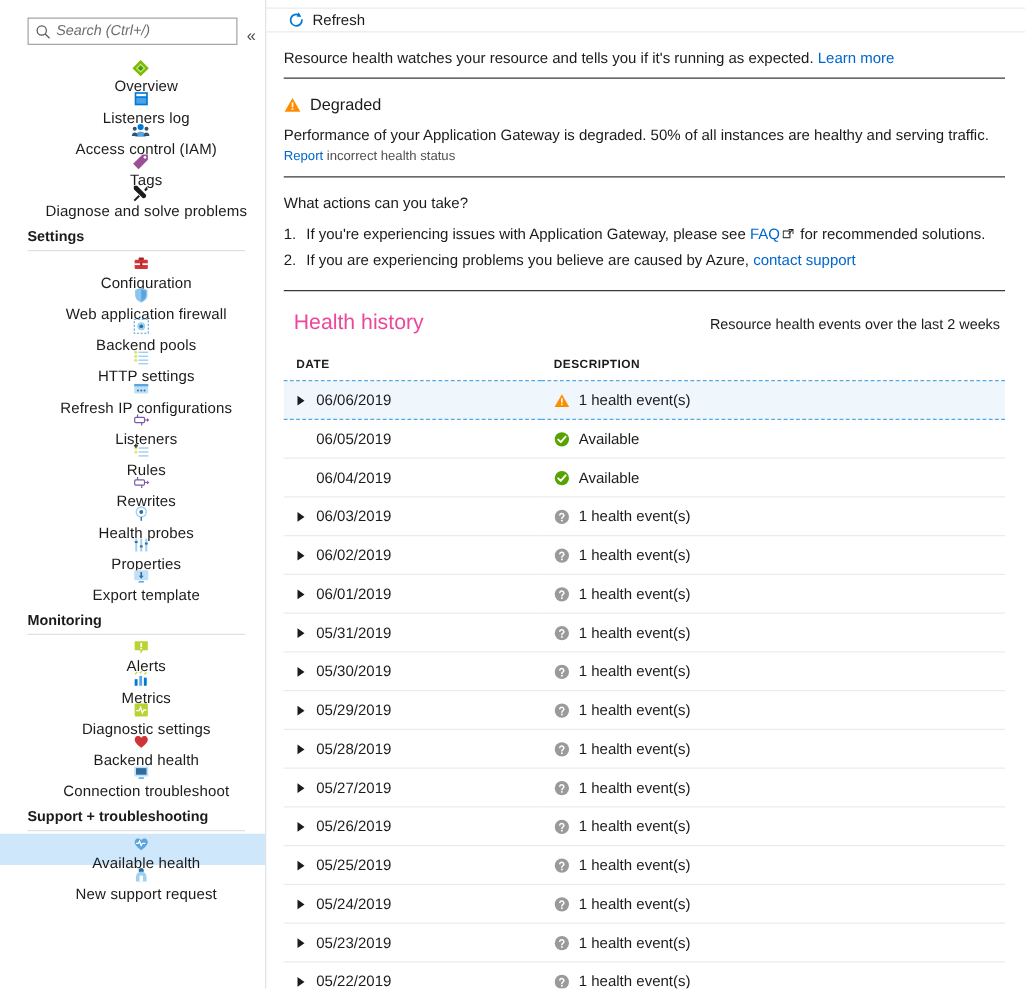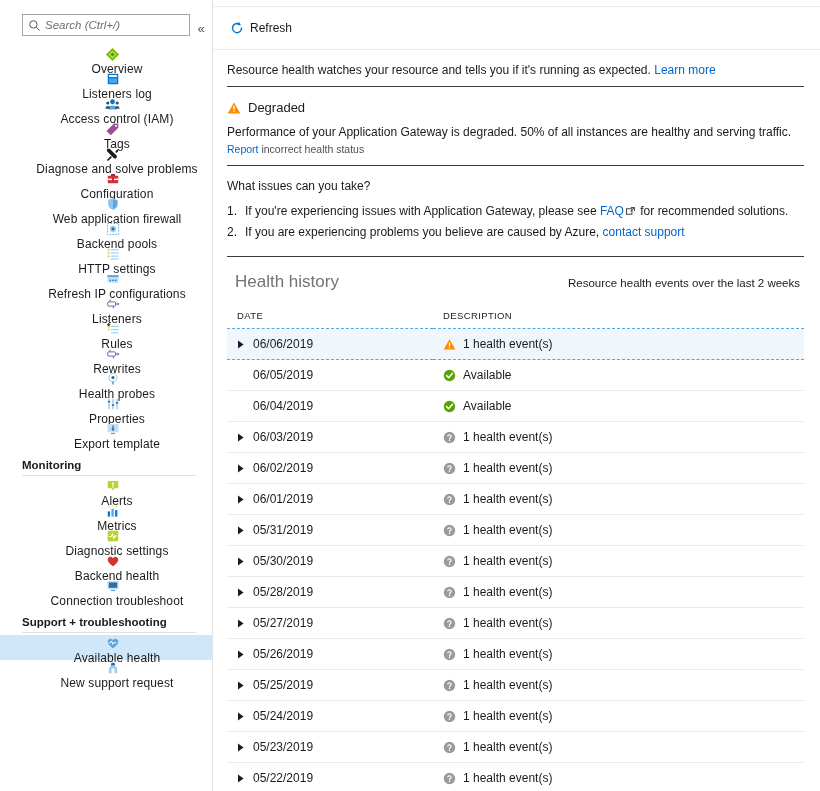--- a/index.html
+++ b/index.html
@@ -156,21 +156,21 @@
     flex: 1;
     height: 791px;
     background: #fff;
     box-sizing: border-box;
     display: flex;
     flex-direction: column;
     overflow: hidden;
     padding-top: 6px;
   }
   .cmdbar {
-    height: 44px;
+    height: 20px;
     display: flex;
     align-items: center;
     padding-left: 14px;
     border-bottom: 1px solid #eaeaea;
     box-sizing: border-box;
   }
   .cmd {
     display: flex;
     align-items: center;
     height: 24px;
@@ -261,37 +261,37 @@
   }
   .history-head {
     display: flex;
     align-items: baseline;
     justify-content: space-between;
     padding: 0 4px 0 8px;
   }
   .history-title {
     font-size: 17px;
     font-weight: normal;
-    color: #737373;
+    color: #ec4899;
   }
   .history-sub {
     font-size: 11.5px;
     color: #1b1b1b;
   }
 
   table.hist {
     width: 100%;
     border-collapse: collapse;
     margin-top: 18px;
     table-layout: fixed;
   }
   table.hist th {
     text-align: left;
     font-size: 9.5px;
-    font-weight: normal;
+    font-weight: bold;
     letter-spacing: 0.04em;
     color: #1b1b1b;
     padding: 0 0 7px 0;
     border: 0;
   }
   table.hist th.c-date { width: 196px; padding-left: 10px; }
   table.hist th.c-desc { padding-left: 10px; }
 
   table.hist td {
     font-size: 12px;
@@ -418,20 +418,24 @@
               <path d="M2.2 1.8 L5 1.8 L12.3 9.1 A2 2 0 0 1 9.5 11.9 L2.2 4.6 Z" fill="#1b1b1b" transform="rotate(0 8 8)"></path>
               <path d="M13.6 2.2 L11.2 4.6 L11.8 6.4 L13.9 5.1 Z" fill="#1b1b1b"></path>
               <path d="M2 13.8 L6.2 9.6 L7.4 10.8 L3.2 15 Z" fill="#1b1b1b"></path>
             </svg>
           </span>
           <span class="lbl">Diagnose and solve problems</span>
         </div>
 
       </div>
 
+      <div class="nav-group">
+        <div class="gtitle">Settings</div>
+        <div class="gline"></div>
+      </div>
       <div class="nav-list">
 
         <div class="nav-item">
           <span class="ico">
             <svg width="14" height="14" viewBox="0 0 16 16">
               <rect x="2" y="4.4" width="12" height="8.4" rx="0.8" fill="#d13438"></rect>
               <rect x="5.6" y="2.2" width="4.8" height="2.4" rx="0.6" fill="#a4262c"></rect>
               <rect x="2" y="7.6" width="12" height="1.6" fill="#ffffff"></rect>
               <rect x="7" y="6.6" width="2" height="3.6" fill="#a4262c"></rect>
             </svg>
@@ -696,21 +700,21 @@
           <span class="stxt">Degraded</span>
         </div>
         <div class="status-desc">Performance of your Application Gateway is degraded. 50% of all instances are healthy and serving traffic.</div>
         <div class="status-report">
           <a class="link">Report</a>
           <span>incorrect health status</span>
         </div>
       </div>
 
       <div class="actions-block">
-        <div class="actions-q">What issues can you take?</div>
+        <div class="actions-q">What actions can you take?</div>
 
         <div class="action-li">
           <span class="num">1.</span>
           <span><span>If you're experiencing issues with Application Gateway, please see </span><a class="link">FAQ</a><span class="ext-ico"><svg width="9" height="9" viewBox="0 0 10 10">
                   <rect x="0.6" y="2" width="6" height="6" fill="none" stroke="#1b1b1b" stroke-width="0.9"></rect>
                   <path d="M5.4 0.6 h4 v4" fill="none" stroke="#1b1b1b" stroke-width="0.9"></path>
                   <line x1="9.2" y1="0.8" x2="5.1" y2="4.9" stroke="#1b1b1b" stroke-width="0.9"></line>
                 </svg></span><span> for recommended solutions.</span></span>
         </div>
 
@@ -925,20 +929,44 @@
                 </td>
               </tr>
               <tr class="hrow">
                 <td>
                   <div class="cell-date">
                     <span class="caret">
                       <svg width="8" height="9" viewBox="0 0 8 9">
                         <polygon points="1,0.6 6.6,4.5 1,8.4" fill="#1b1b1b"></polygon>
                       </svg>
                     </span>
+                    <span>05/29/2019</span>
+                  </div>
+                </td>
+                <td>
+                  <div class="cell-desc">
+                    <span class="di">
+                      <svg width="13" height="13" viewBox="0 0 16 16">
+                        <circle cx="8" cy="8" r="7" fill="#9a9a9a"></circle>
+                        <path d="M5.9 6.1 a2.1 2.1 0 0 1 4.1 0.6 c0 1.4 -2 1.5 -2 3" fill="none" stroke="#ffffff" stroke-width="1.5" stroke-linecap="round"></path>
+                        <circle cx="8" cy="11.7" r="0.95" fill="#ffffff"></circle>
+                      </svg>
+                    </span>
+                    <span>1 health event(s)</span>
+                  </div>
+                </td>
+              </tr>
+              <tr class="hrow">
+                <td>
+                  <div class="cell-date">
+                    <span class="caret">
+                      <svg width="8" height="9" viewBox="0 0 8 9">
+                        <polygon points="1,0.6 6.6,4.5 1,8.4" fill="#1b1b1b"></polygon>
+                      </svg>
+                    </span>
                     <span>05/28/2019</span>
                   </div>
                 </td>
                 <td>
                   <div class="cell-desc">
                     <span class="di">
                       <svg width="13" height="13" viewBox="0 0 16 16">
                         <circle cx="8" cy="8" r="7" fill="#9a9a9a"></circle>
                         <path d="M5.9 6.1 a2.1 2.1 0 0 1 4.1 0.6 c0 1.4 -2 1.5 -2 3" fill="none" stroke="#ffffff" stroke-width="1.5" stroke-linecap="round"></path>
                         <circle cx="8" cy="11.7" r="0.95" fill="#ffffff"></circle>

